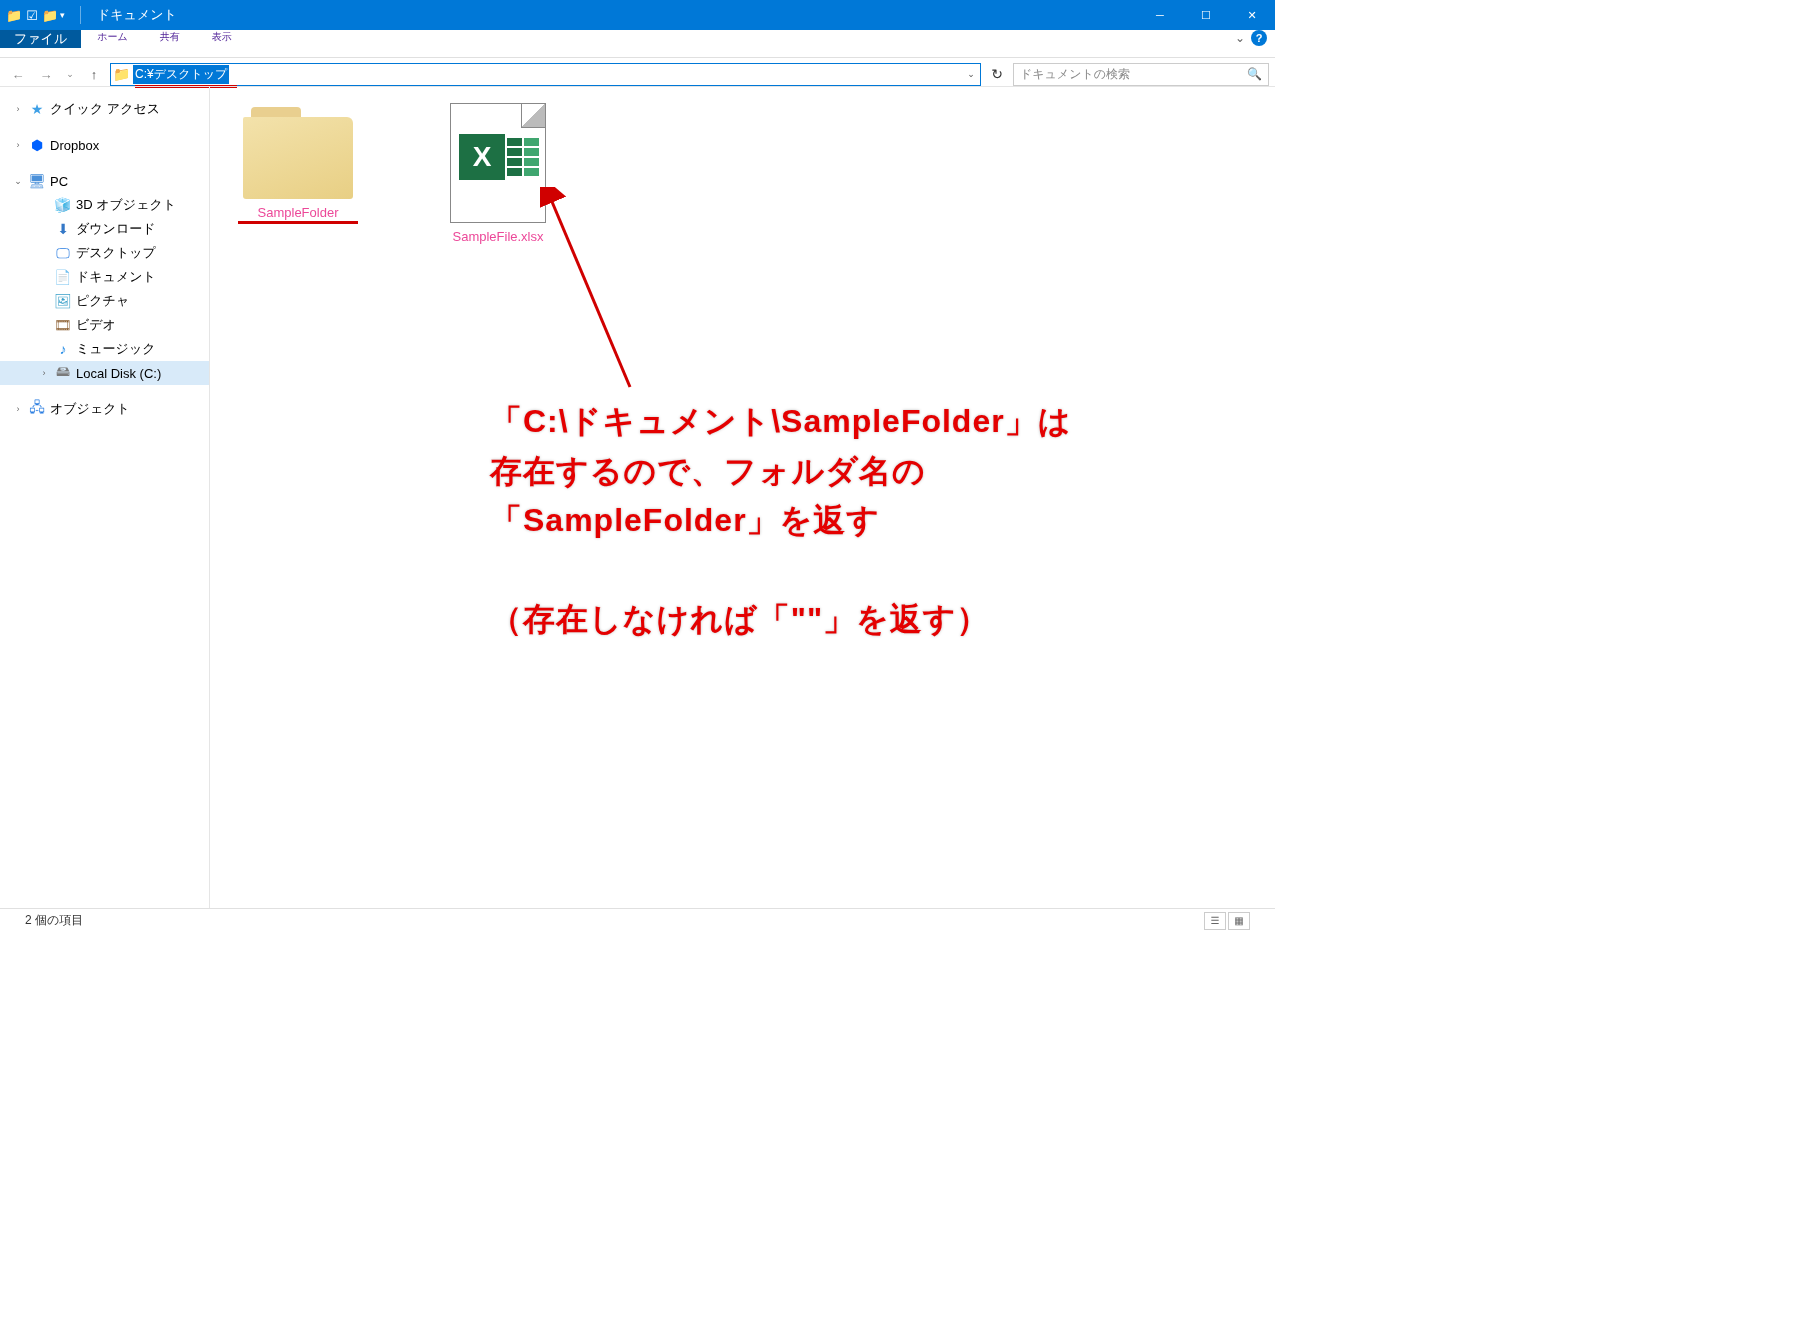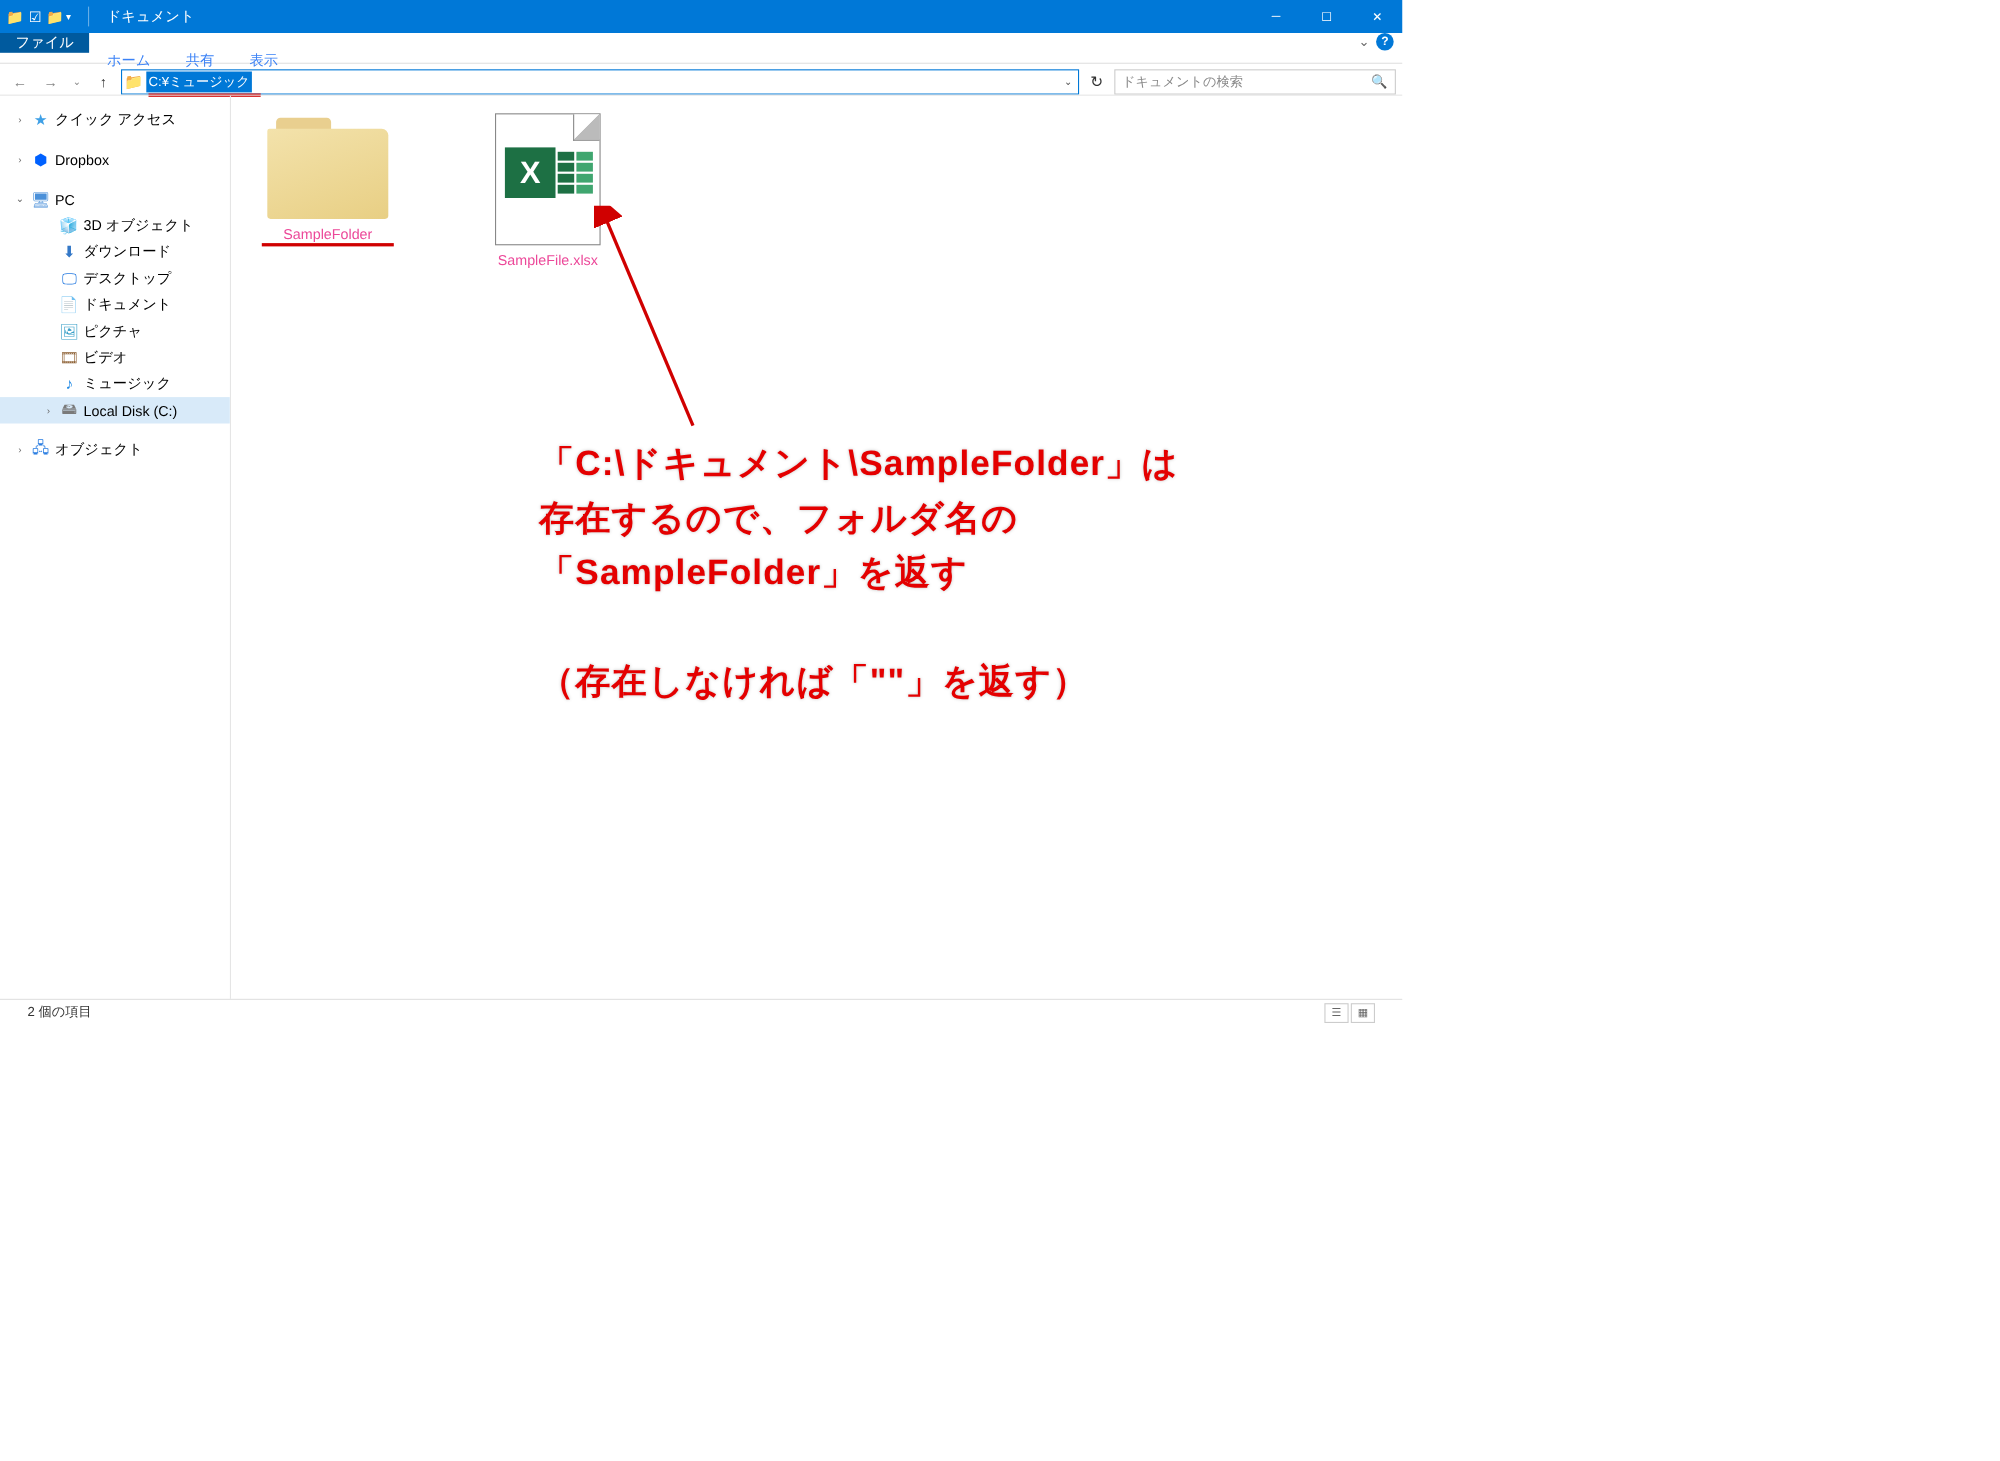--- a/index.html
+++ b/index.html
@@ -10,21 +10,21 @@
 .titlebar .ql { display:flex; align-items:center; gap:2px; padding:0 6px; }
 .titlebar .ql-icon { width:16px; height:16px; display:inline-flex; align-items:center; justify-content:center; font-size:13px; }
 .titlebar .qat-dd { width:10px; color:#fff; font-size:9px; }
 .titlebar .title { margin-left:12px; font-size:13px; }
 .titlebar .win-ctl { margin-left:auto; display:flex; }
 .titlebar .win-btn { width:46px; height:30px; display:flex; align-items:center; justify-content:center; font-size:11px; }
 
 
 .ribbon { height:28px; background:#fff; display:flex; align-items:flex-start; border-bottom:1px solid #e0e0e0; position:relative; }
 .ribbon .file-tab { background:#005a9e; color:#fff; padding:0 14px; display:flex; align-items:center; font-size:13px; }
-.ribbon .tab { padding:16px 16px; display:flex; align-items:center; font-size:13px; color:#3b82f6; }
+.ribbon .tab { padding:0 16px; display:flex; align-items:center; font-size:10px; color:#4c1d95; }
 .ribbon .rb-right { margin-left:auto; display:flex; align-items:center; gap:6px; padding-right:8px; }
 .ribbon .chev { font-size:12px; color:#666; }
 .ribbon .help { width:16px; height:16px; border-radius:50%; background:#0078d7; color:#fff; font-size:11px; display:flex; align-items:center; justify-content:center; font-weight:bold; }
 
 
 .addrrow { height:32px; display:flex; align-items:center; padding:4px 6px; gap:4px; }
 .nav-arrow { width:24px; height:24px; display:flex; align-items:center; justify-content:center; color:#888; font-size:13px; }
 .nav-arrow.dark { color:#333; }
 .nav-arrow.small { width:16px; font-size:9px; }
 .addr-box { flex:1; height:23px; border:1px solid #0078d7; background:#fff; display:flex; align-items:center; position:relative; }
@@ -110,21 +110,21 @@
   </div>
 </div>
 
 <div class="addrrow">
   <div class="nav-arrow">←</div>
   <div class="nav-arrow">→</div>
   <div class="nav-arrow small">⌄</div>
   <div class="nav-arrow dark">↑</div>
   <div class="addr-box">
     <span class="addr-icon">📁</span>
-    <span class="addr-text">C:¥ミュージック</span>
+    <span class="addr-text">C:¥デスクトップ</span>
     <span class="addr-dd">⌄</span>
     <div class="addr-underline"></div>
   </div>
   <div class="refresh">↻</div>
   <div class="search-box">
     <span>ドキュメントの検索</span>
     <span class="magnify">🔍</span>
   </div>
 </div>
 

